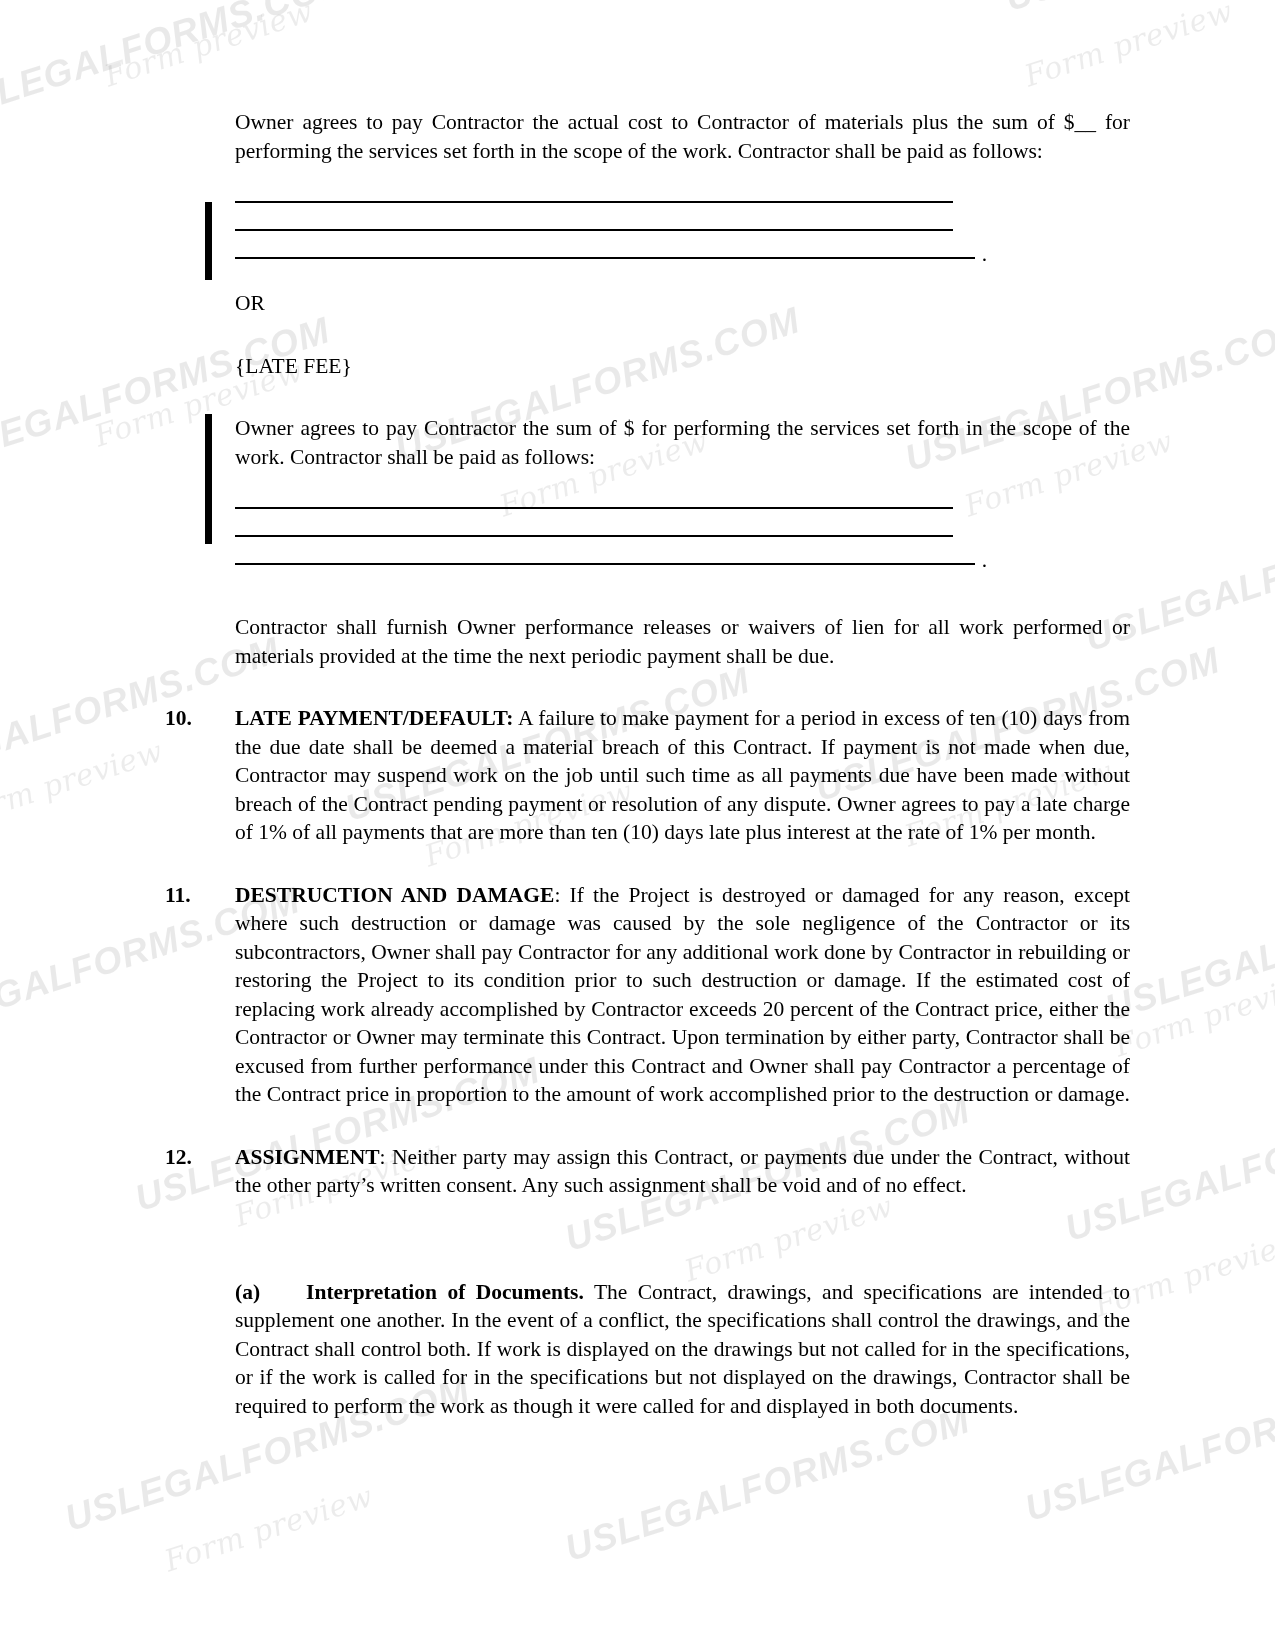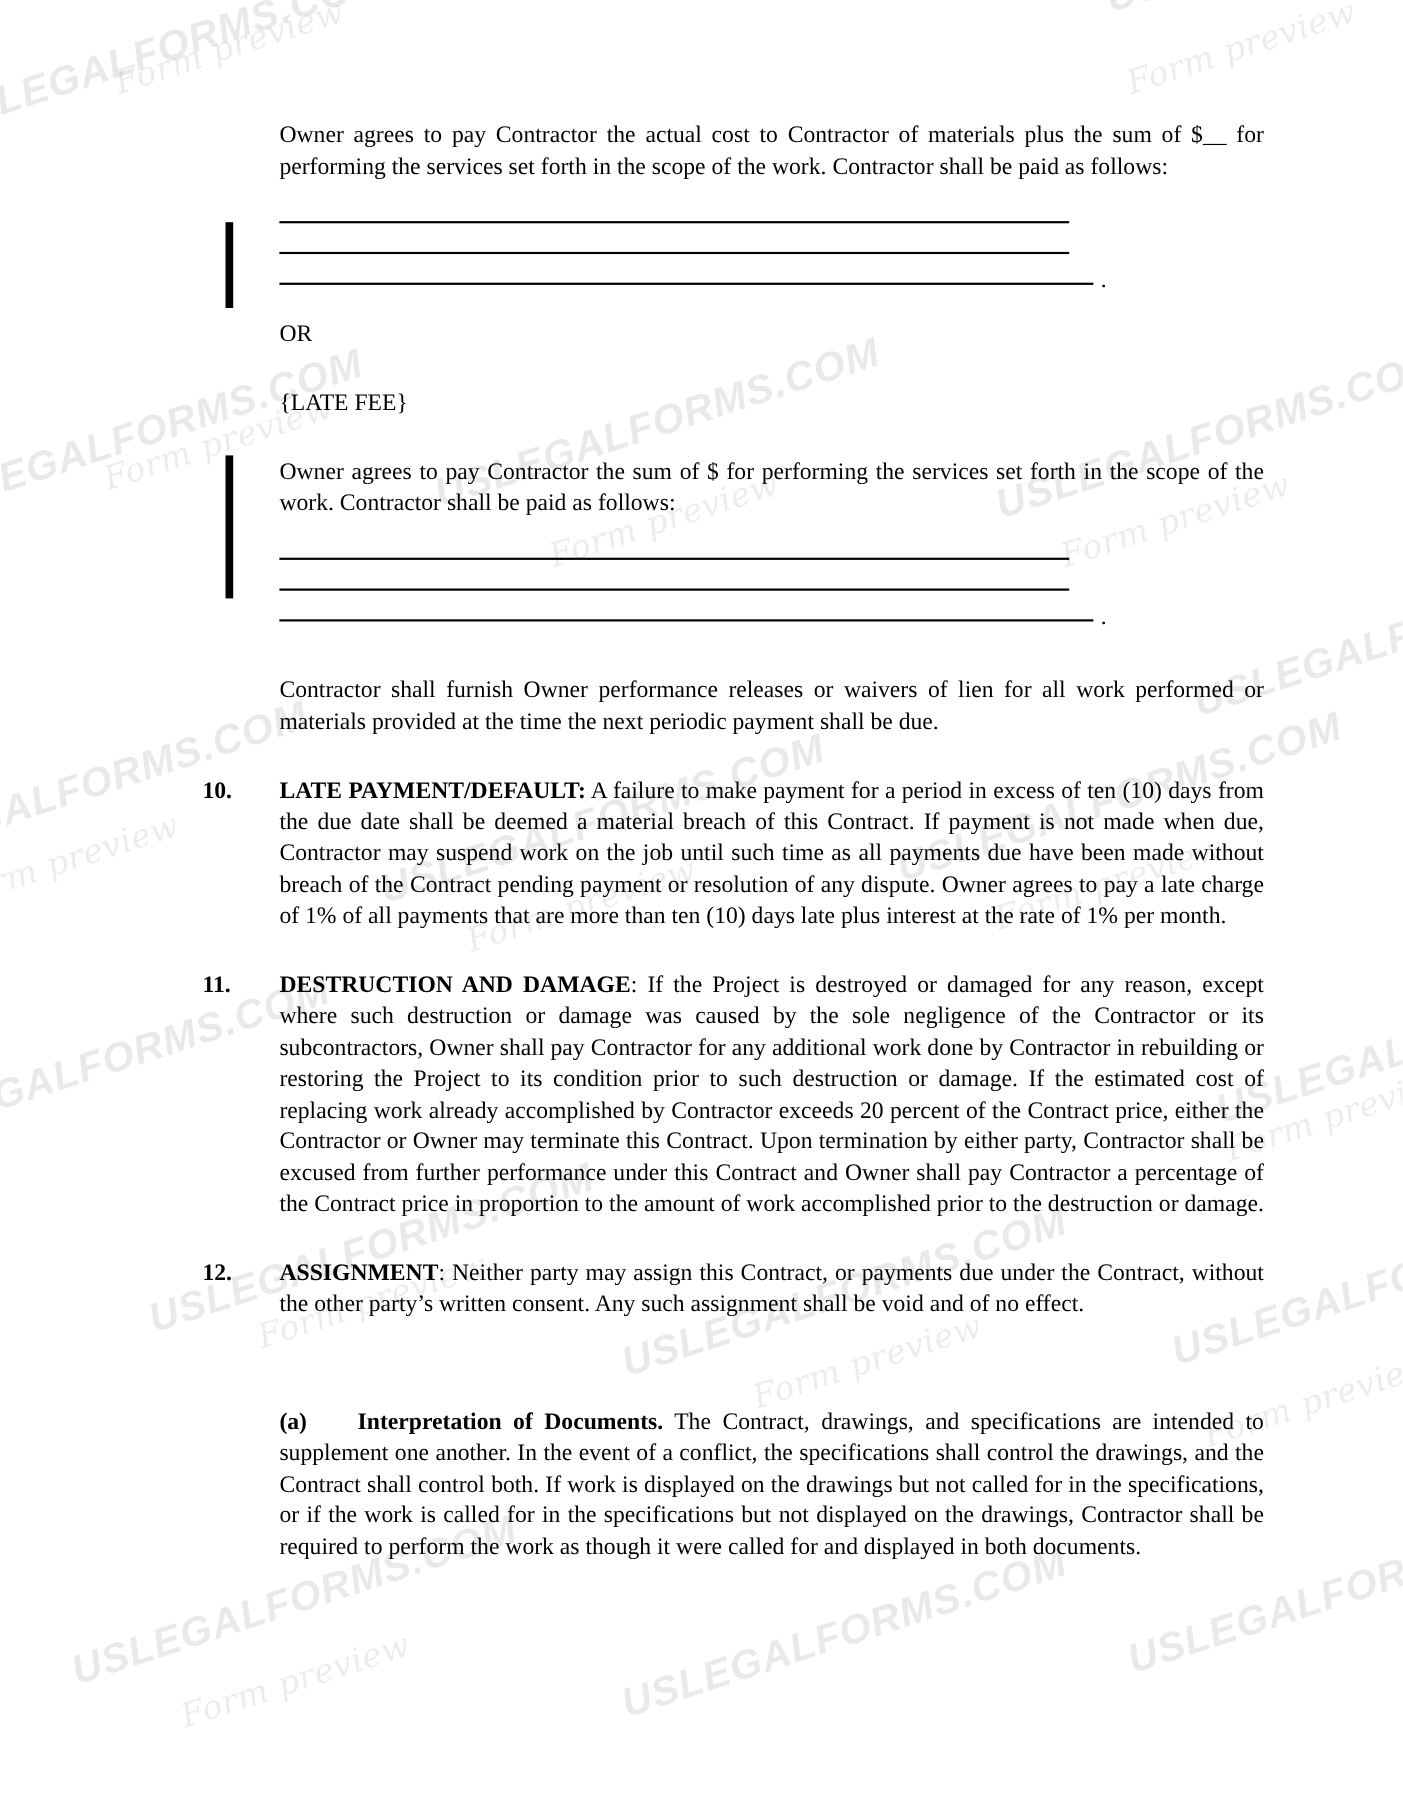--- a/index.html
+++ b/index.html
@@ -51,21 +51,21 @@
   #page {
     position: absolute;
     left: 0; top: 0;
     width: 1275px;
     height: 1650px;
     z-index: 10;
   }
 
   .content {
     position: absolute;
-    left: 184px;
+    left: 165px;
     top: 108px;
     width: 965px;
   }
 
   .para {
     position: relative;
     font-size: 21.5px;
     line-height: 28.5px;
     text-align: justify;
     text-justify: inter-word;

